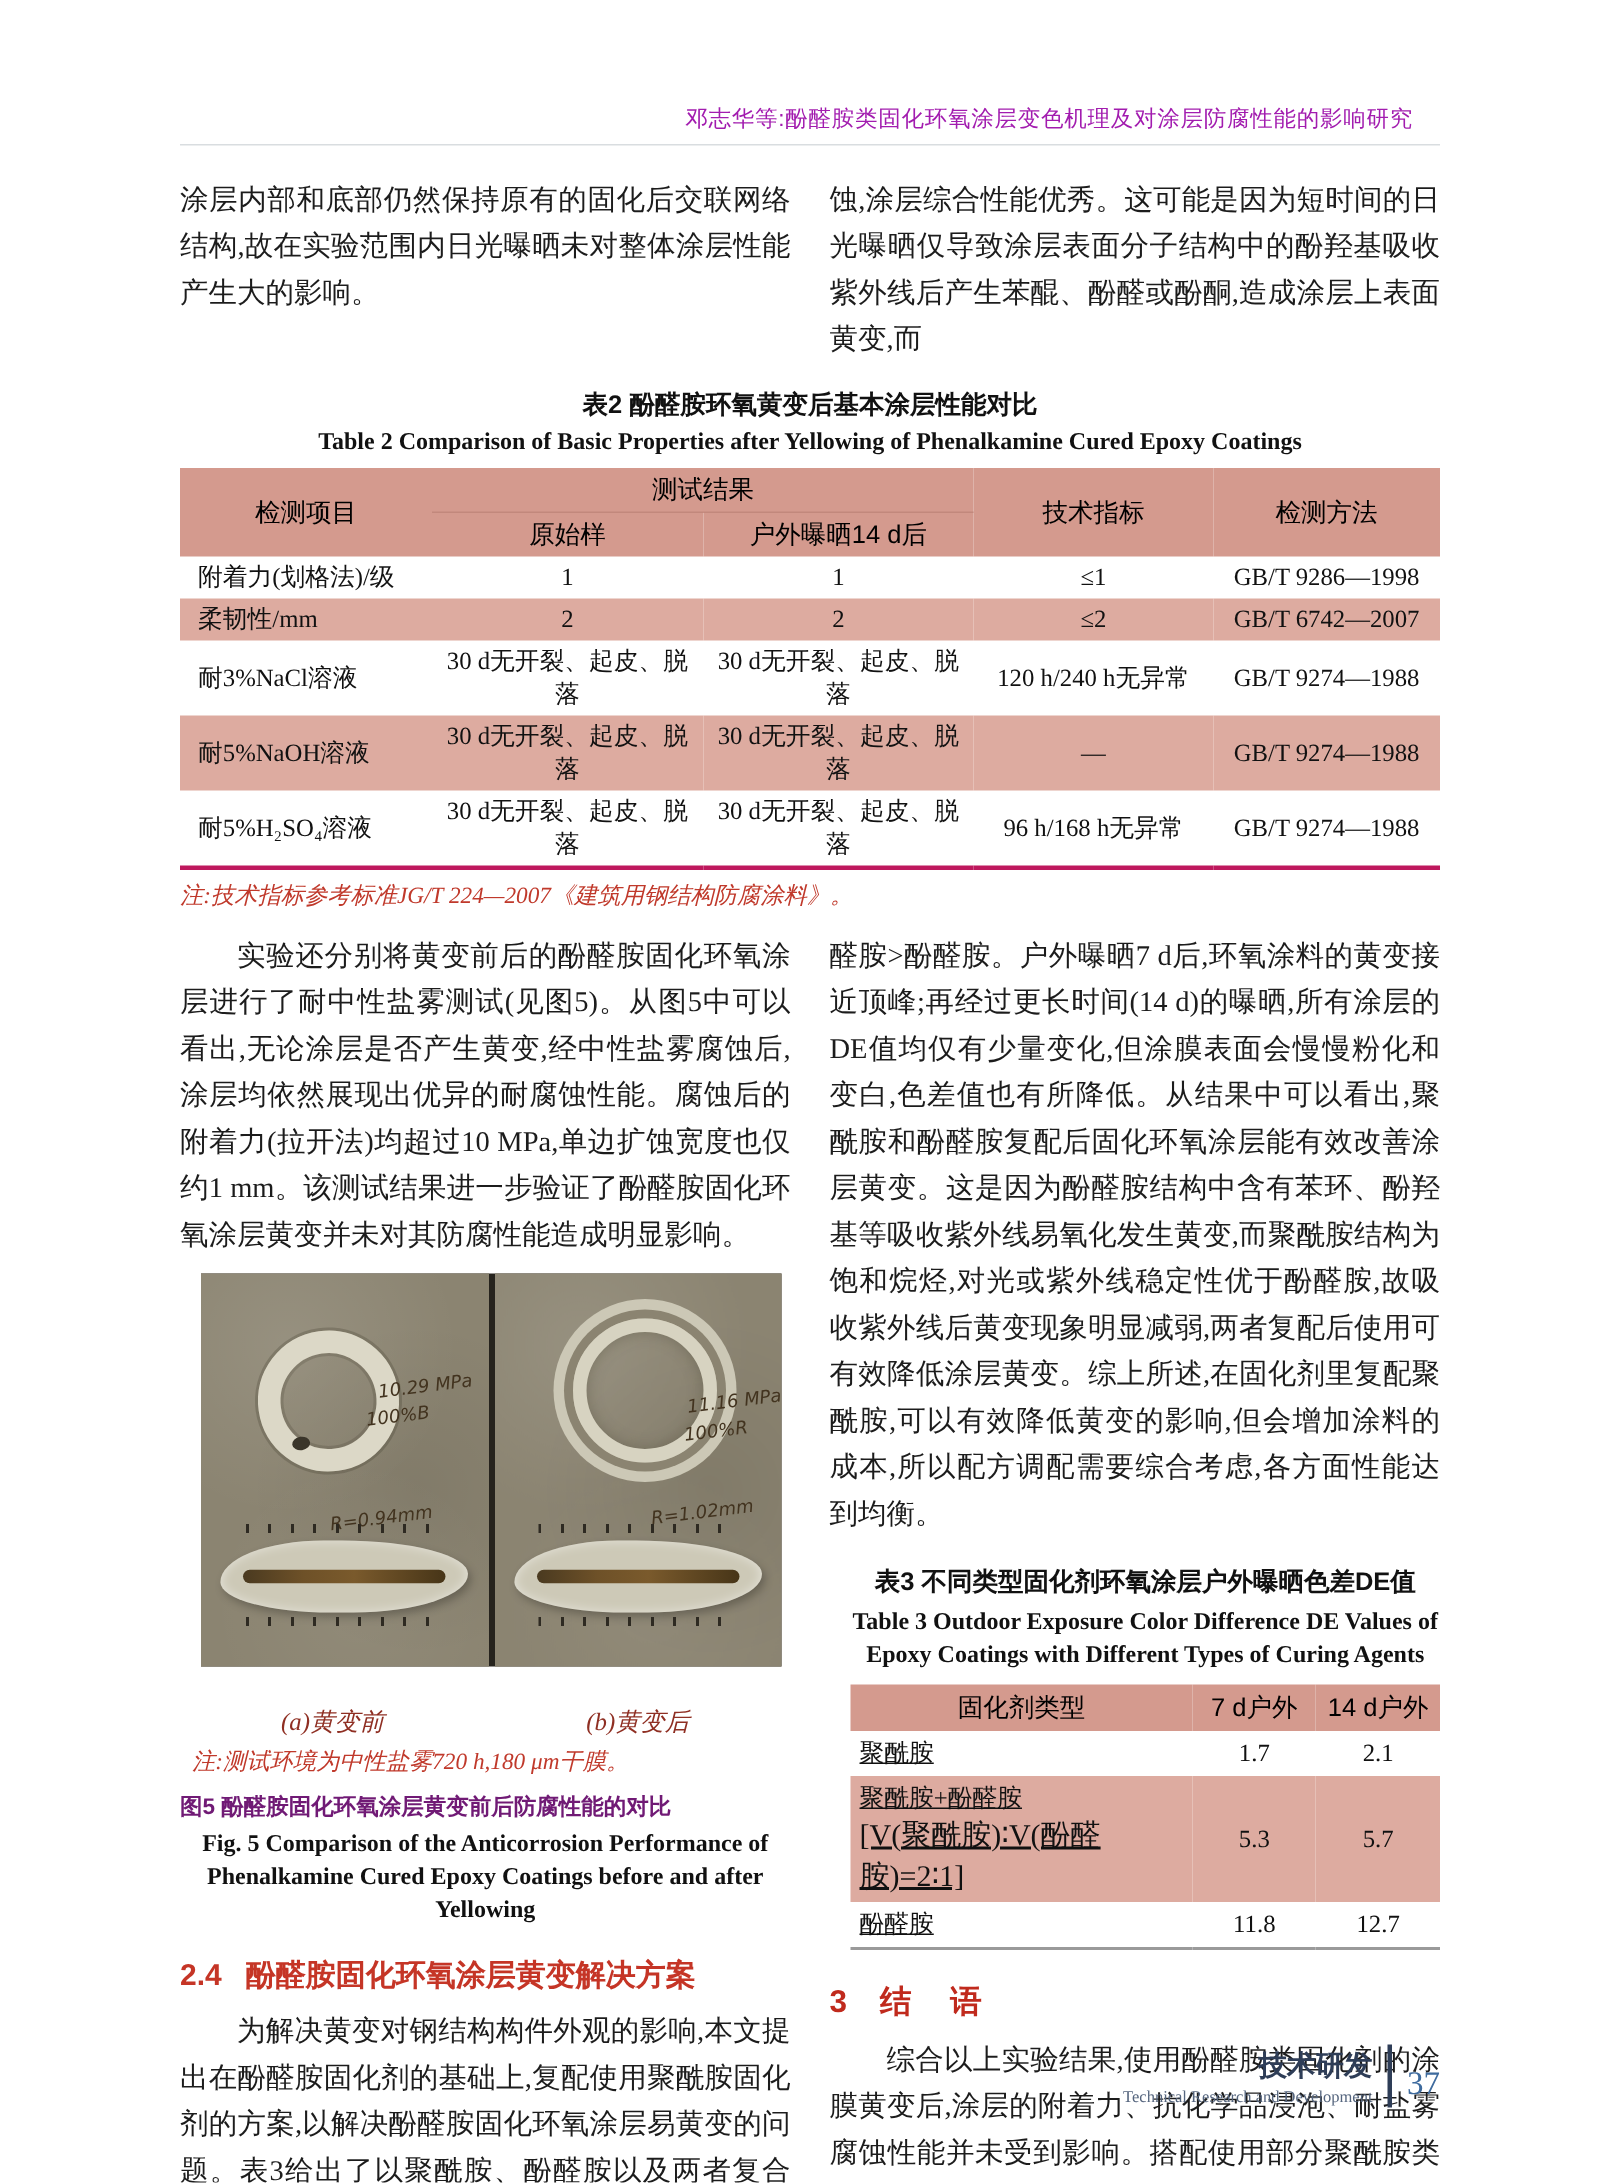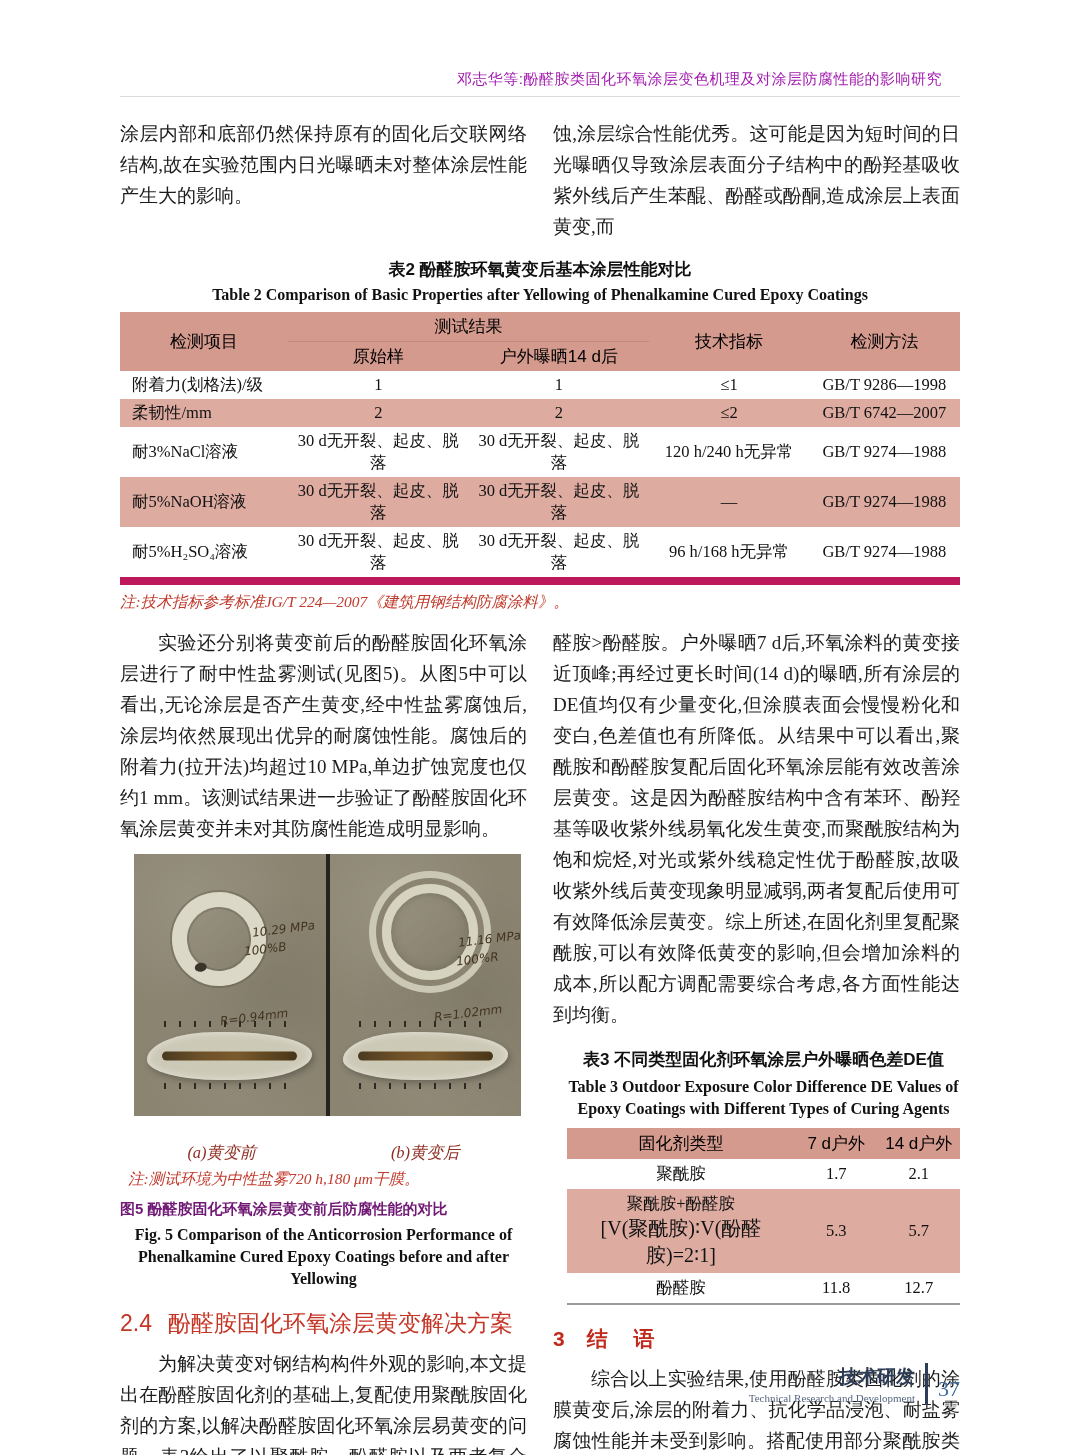--- a/index.html
+++ b/index.html
@@ -25,21 +25,21 @@
   .tbl-title-en { font-weight:bold; font-size:16px; text-align:center; color:#111; margin-bottom:8px; }
 
   .table2-block { margin-top:16px; }
   table { border-collapse:collapse; width:100%; }
   .t2 th { background:#d49a8e; font-family:"Liberation Sans", sans-serif; font-weight:normal;
            font-size:17px; text-align:center; padding:3px 4px; }
   .t2 th.grp { border-bottom:1px solid #c2887c; }
   .t2 td { font-size:16.5px; text-align:center; padding:3px 5px; height:27px; color:#111; }
   .t2 td.c1 { text-align:left; padding-left:12px; }
   .t2 tr.alt td { background:#ddaba0; }
-  .t2 tbody { border-bottom:8px solid #be185d; }
+  .t2 tbody { border-bottom:3px solid #be185d; }
   .t2 .w1{width:20%}.t2 .w2{width:21.5%}.t2 .w3{width:21.5%}.t2 .w4{width:19%}.t2 .w5{width:18%}
   .tbl-note { margin-top:7px; font-style:italic; color:#c0392b; font-size:15.5px; }
 
   
   .columns { display:flex; gap:26px; margin-top:14px; }
   .col-left, .col-right { flex:1; min-width:0; }
 
   
   .figure { margin:10px 6px 0 14px; height:262px; display:flex; gap:4px; background:#26231d; }
   .photo { flex:1; position:relative; overflow:hidden;
@@ -70,30 +70,30 @@
   .t-top { top:-11px; } .t-bot { bottom:-9px; }
 
   .sub-captions { display:flex; margin-top:26px; }
   .sub-captions span { flex:1; text-align:center; font-style:italic; font-size:16.5px; color:#8f2f23; }
   .fig-note { margin:5px 0 4px 8px; font-style:italic; font-size:15.5px; color:#c0392b; }
   .fig-title-cn { margin-top:10px; font-family:"Liberation Sans", sans-serif; font-weight:bold;
                   font-size:15px; text-align:left; color:#701a75; }
   .fig-title-en { margin:5px 14px 0 14px; font-weight:bold; font-size:16px; line-height:22px;
                   text-align:center; color:#111; }
 
-  .sec-head { margin:18px 0 9px 0; font-family:"Liberation Sans", sans-serif; font-weight:normal;
-              font-size:23px; color:#c53526; }
+  .sec-head { margin:18px 0 9px 0; font-family:"Liberation Sans", sans-serif; font-weight:bold;
+              font-size:20px; color:#c53526; }
   .sec-head .num { margin-right:16px; }
 
   
   .table3-block { margin:18px 0 0 14px; }
   .t3 th { background:#d49a8e; font-family:"Liberation Sans", sans-serif; font-weight:normal;
            font-size:17px; text-align:center; padding:4px 4px; }
   .t3 td { font-size:16.5px; padding:4px 6px; height:28px; color:#111; }
-  .t3 td.lab { text-align:center; }
+  .t3 td.lab { text-align:left;text-decoration:underline; }
   .t3 td.val { text-align:center; }
   .t3 tr.alt td { background:#ddaba0; }
   .t3 tbody { border-bottom:2px solid #9a9a9a; }
   .t3 .sub-line { font-size:20px; }
   .t3 .sub-line:empty { display:none; }
   .t3 .cw1{width:58%}.t3 .cw2{width:21%}.t3 .cw3{width:21%}
 
   .conclusion-head { margin:20px 0 10px 0; font-family:"Liberation Sans", sans-serif; font-weight:bold;
                      font-size:21px; color:#c02a1d; }
   .conclusion-head .num { margin-right:22px; }

